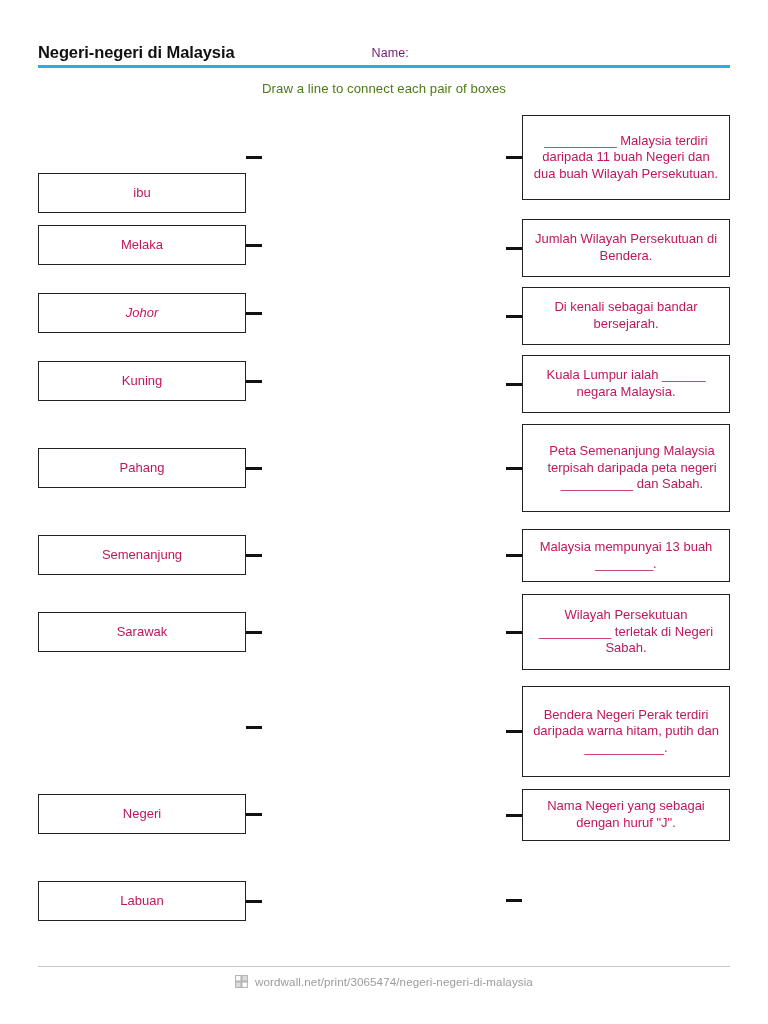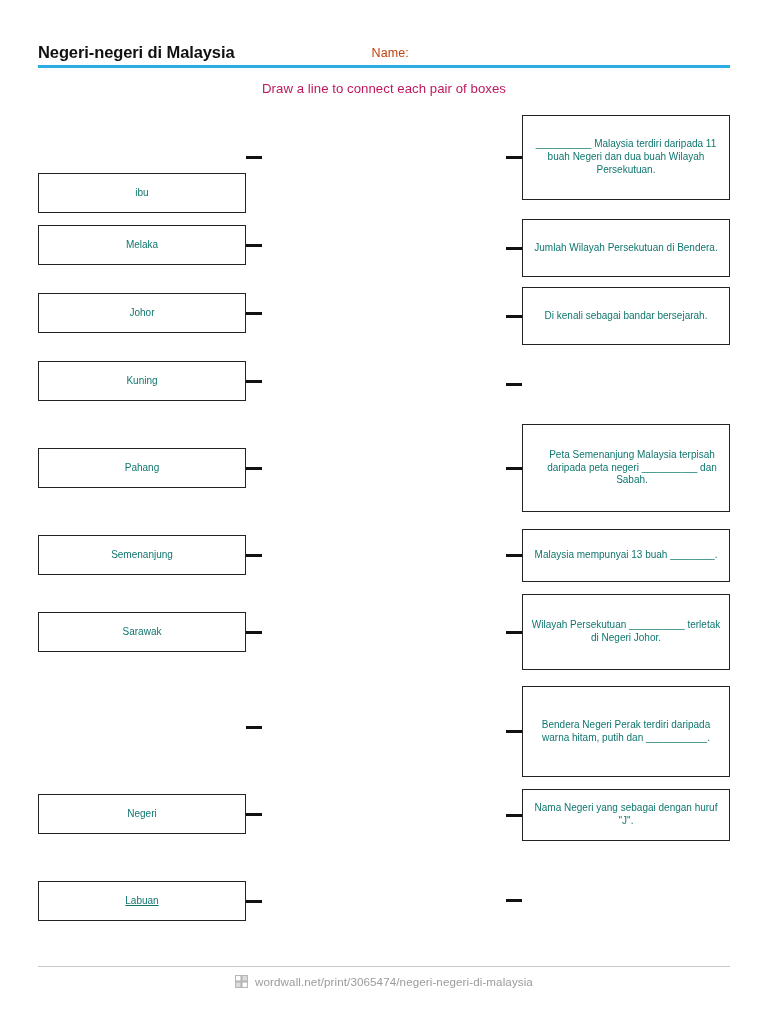--- a/index.html
+++ b/index.html
@@ -42,58 +42,58 @@
     font-size: 16.5px;
     font-weight: bold;
     letter-spacing: -0.1px;
     color: #111111;
     line-height: 1;
     padding-bottom: 5px;
   }
 
   .name-field {
     font-size: 12.5px;
-    color: #c2410c;
+    color: #701a75;
     line-height: 1;
     padding-bottom: 6px;
     margin-left: 137px;
     letter-spacing: 0.1px;
   }
 
   .instruction {
     position: absolute;
     left: 0;
     top: 81px;
     width: 768px;
     text-align: center;
     font-size: 13.2px;
-    color: #be185d;
+    color: #4d7c0f;
     letter-spacing: 0.05px;
   }
 
   
   .board {
     position: absolute;
     left: 0;
     top: 0;
     width: 768px;
     height: 1024px;
   }
 
   .pair-box {
     position: absolute;
     background: #ffffff;
     border: 1.6px solid #222222;
     display: flex;
     align-items: center;
     justify-content: center;
     text-align: center;
-    font-size: 10px;
+    font-size: 13px;
     line-height: 1.28;
-    color: #0f766e;
+    color: #be185d;
     padding: 4px 8px;
   }
 
   .pair-box.left {
     left: 38px;
     width: 208px;
   }
 
   .pair-box.right {
     left: 522px;
@@ -155,47 +155,48 @@
     <div class="name-field">Name:</div>
   </div>
 
   <div class="instruction">Draw a line to connect each pair of boxes</div>
 
   <div class="board">
       <div class="pair-box left" style="top: 137px; height: 40px; margin-top: 36px;">ibu</div>
       <div class="nub left-nub" style="top: 155.5px;"></div>
       <div class="pair-box left" style="top: 225px; height: 40px; padding-left: 8px;">Melaka</div>
       <div class="nub left-nub" style="top: 243.5px;"></div>
-      <div class="pair-box left" style="top: 293px; height: 40px;">Johor</div>
+      <div class="pair-box left" style="top: 293px; height: 40px; font-style: italic;">Johor</div>
       <div class="nub left-nub" style="top: 311.5px;"></div>
       <div class="pair-box left" style="top: 361px; height: 40px;">Kuning</div>
       <div class="nub left-nub" style="top: 379.5px;"></div>
       <div class="pair-box left" style="top: 448px; height: 40px;">Pahang</div>
       <div class="nub left-nub" style="top: 466.5px;"></div>
       <div class="pair-box left" style="top: 535px; height: 40px;">Semenanjung</div>
       <div class="nub left-nub" style="top: 553.5px;"></div>
       <div class="pair-box left" style="top: 612px; height: 40px;">Sarawak</div>
       <div class="nub left-nub" style="top: 630.5px;"></div>
       <div class="nub left-nub" style="top: 725.5px;"></div>
       <div class="pair-box left" style="top: 794px; height: 40px;">Negeri</div>
       <div class="nub left-nub" style="top: 812.5px;"></div>
-      <div class="pair-box left" style="top: 881px; height: 40px; text-decoration: underline;">Labuan</div>
+      <div class="pair-box left" style="top: 881px; height: 40px;">Labuan</div>
       <div class="nub left-nub" style="top: 899.5px;"></div>
       <div class="pair-box right" style="top: 115px; height: 85px;">__________ Malaysia terdiri daripada 11 buah Negeri dan dua buah Wilayah Persekutuan.</div>
       <div class="nub right-nub" style="top: 156px;"></div>
       <div class="pair-box right" style="top: 219px; height: 58px;">Jumlah Wilayah Persekutuan di Bendera.</div>
       <div class="nub right-nub" style="top: 246.5px;"></div>
       <div class="pair-box right" style="top: 287px; height: 58px;">Di kenali sebagai bandar bersejarah.</div>
       <div class="nub right-nub" style="top: 314.5px;"></div>
+      <div class="pair-box right" style="top: 355px; height: 58px;">Kuala Lumpur ialah ______ negara Malaysia.</div>
       <div class="nub right-nub" style="top: 382.5px;"></div>
       <div class="pair-box right" style="top: 424px; height: 88px; padding-left: 20px;">Peta Semenanjung Malaysia terpisah daripada peta negeri __________ dan Sabah.</div>
       <div class="nub right-nub" style="top: 466.5px;"></div>
       <div class="pair-box right" style="top: 529px; height: 53px;">Malaysia mempunyai 13 buah ________.</div>
       <div class="nub right-nub" style="top: 554px;"></div>
-      <div class="pair-box right" style="top: 594px; height: 76px;">Wilayah Persekutuan __________ terletak di Negeri Johor.</div>
+      <div class="pair-box right" style="top: 594px; height: 76px;">Wilayah Persekutuan __________ terletak di Negeri Sabah.</div>
       <div class="nub right-nub" style="top: 630.5px;"></div>
       <div class="pair-box right" style="top: 686px; height: 91px;">Bendera Negeri Perak terdiri daripada warna hitam, putih dan ___________.</div>
       <div class="nub right-nub" style="top: 730px;"></div>
       <div class="pair-box right" style="top: 789px; height: 52px;">Nama Negeri yang sebagai dengan huruf "J".</div>
       <div class="nub right-nub" style="top: 813.5px;"></div>
       <div class="nub right-nub" style="top: 899px;"></div>
     </div>
 
   <div class="footer-rule"></div>
   <div class="footer">

